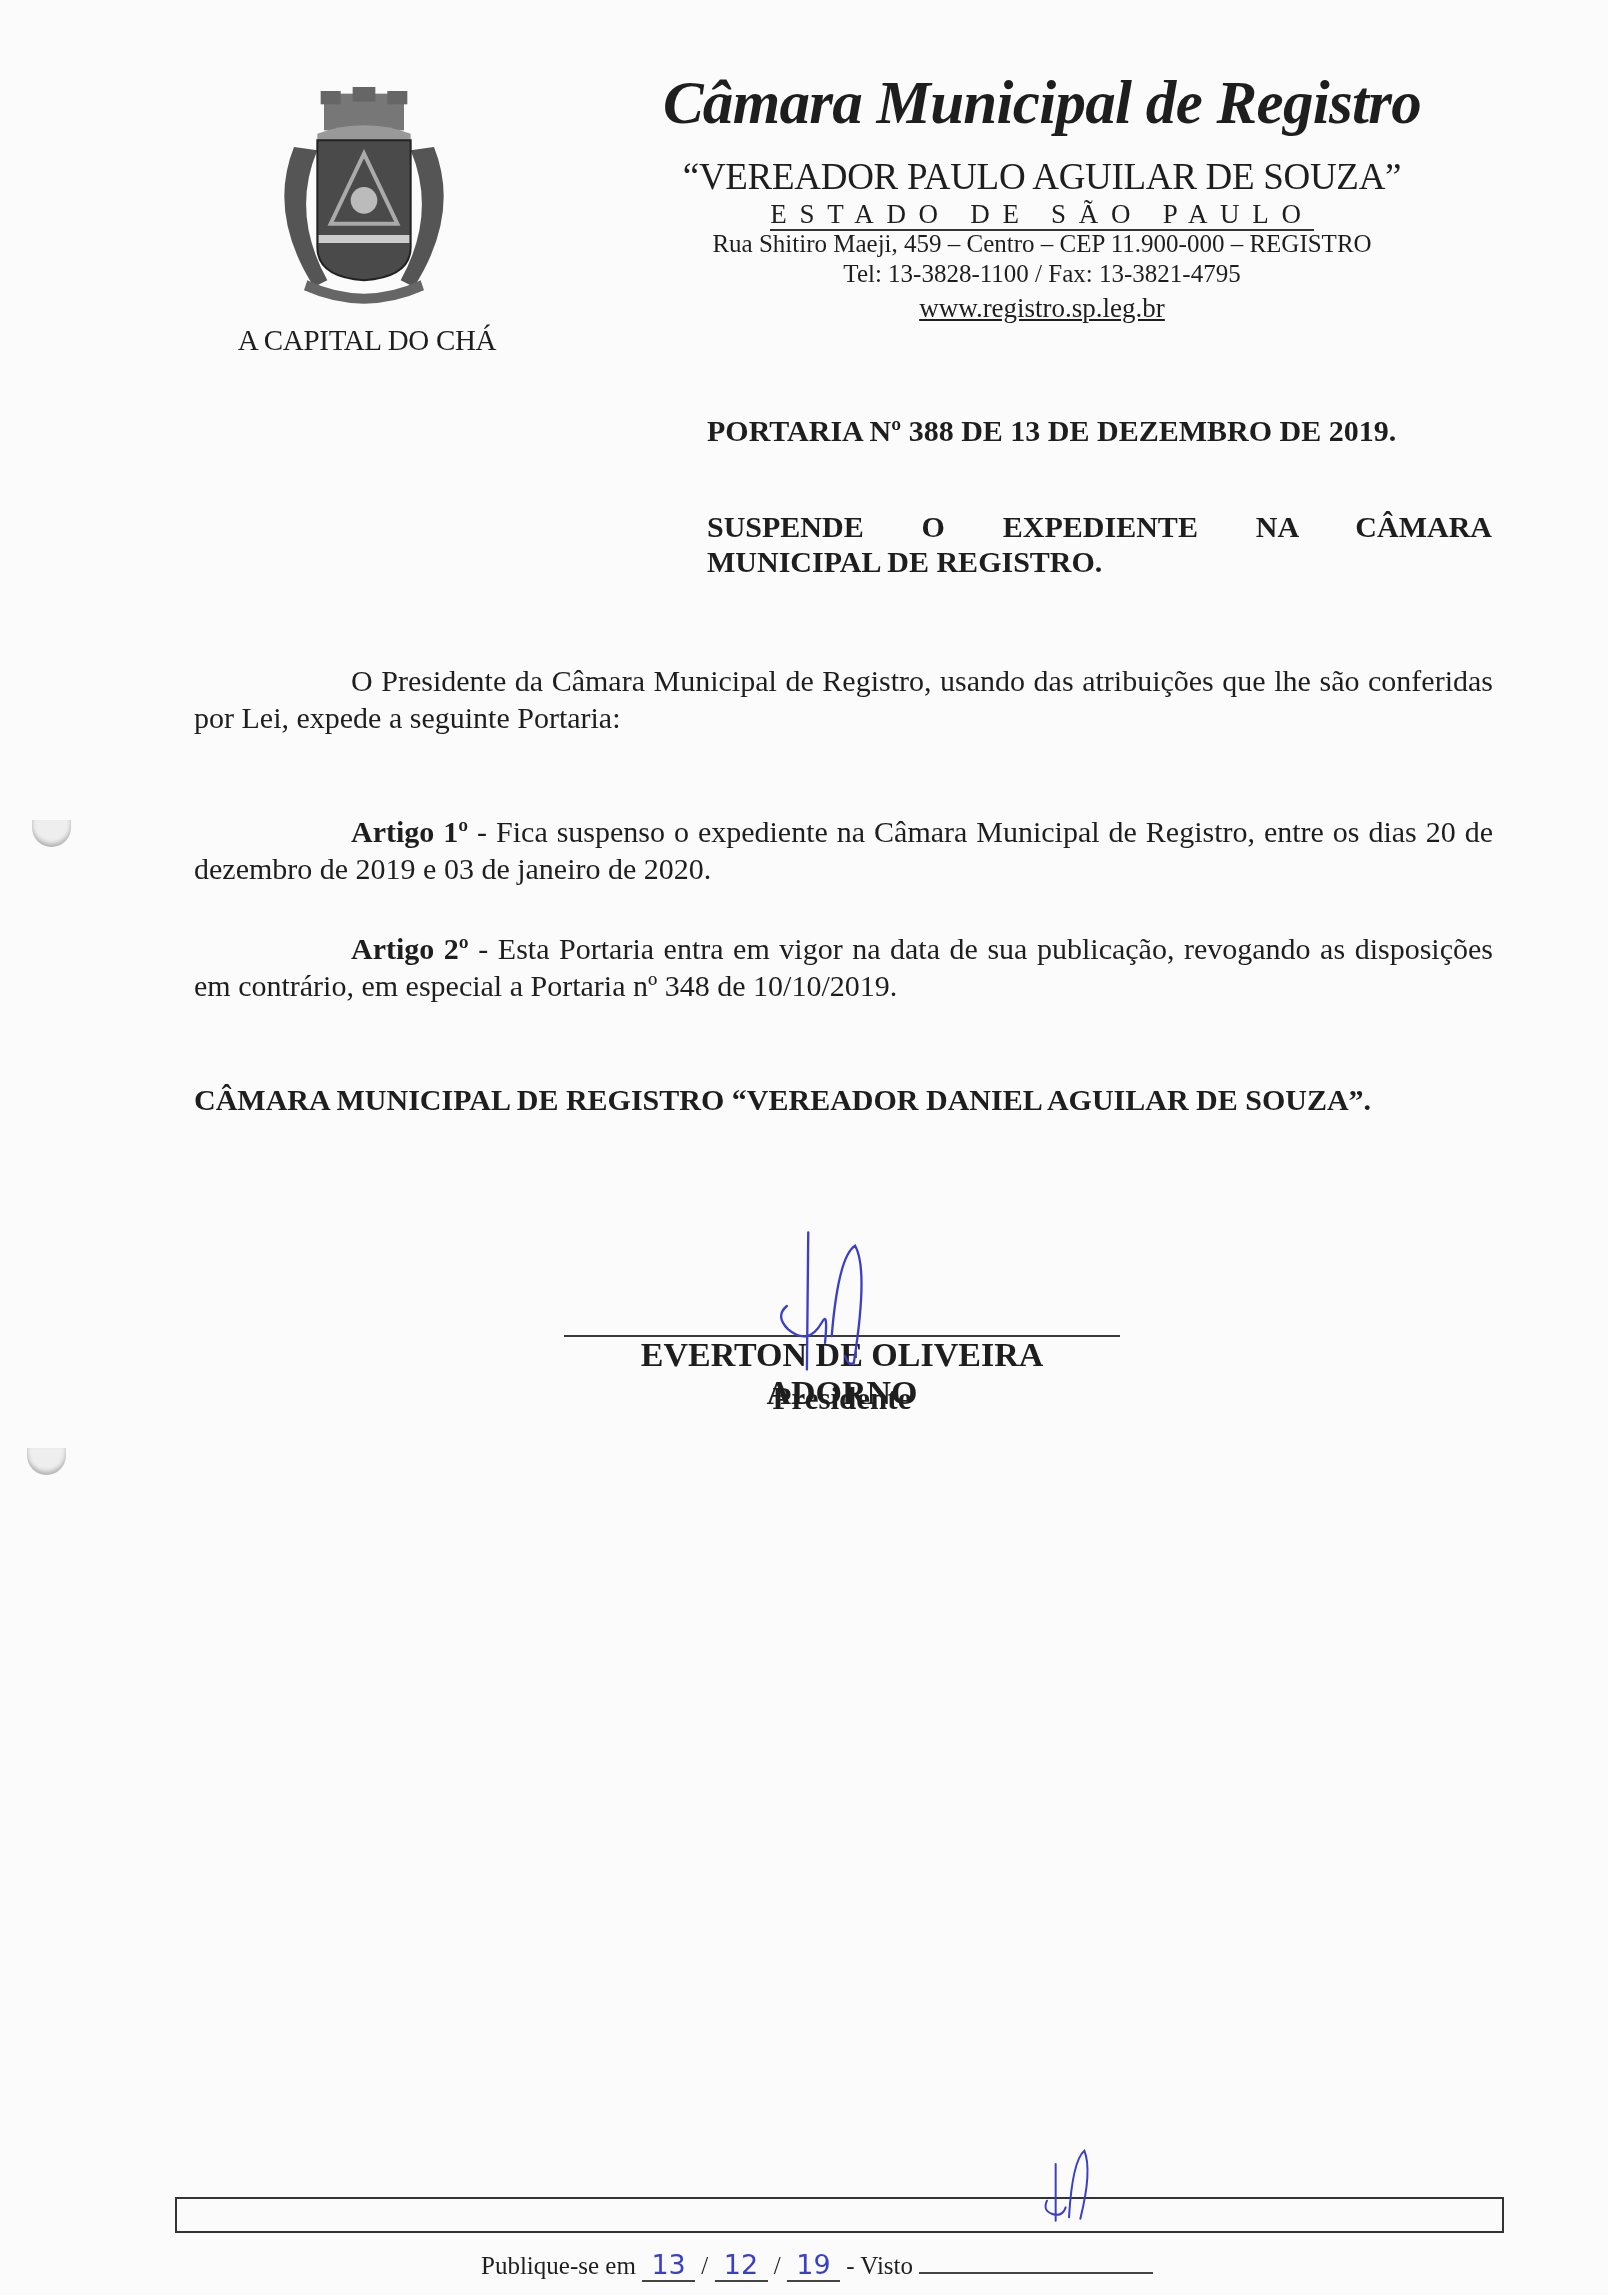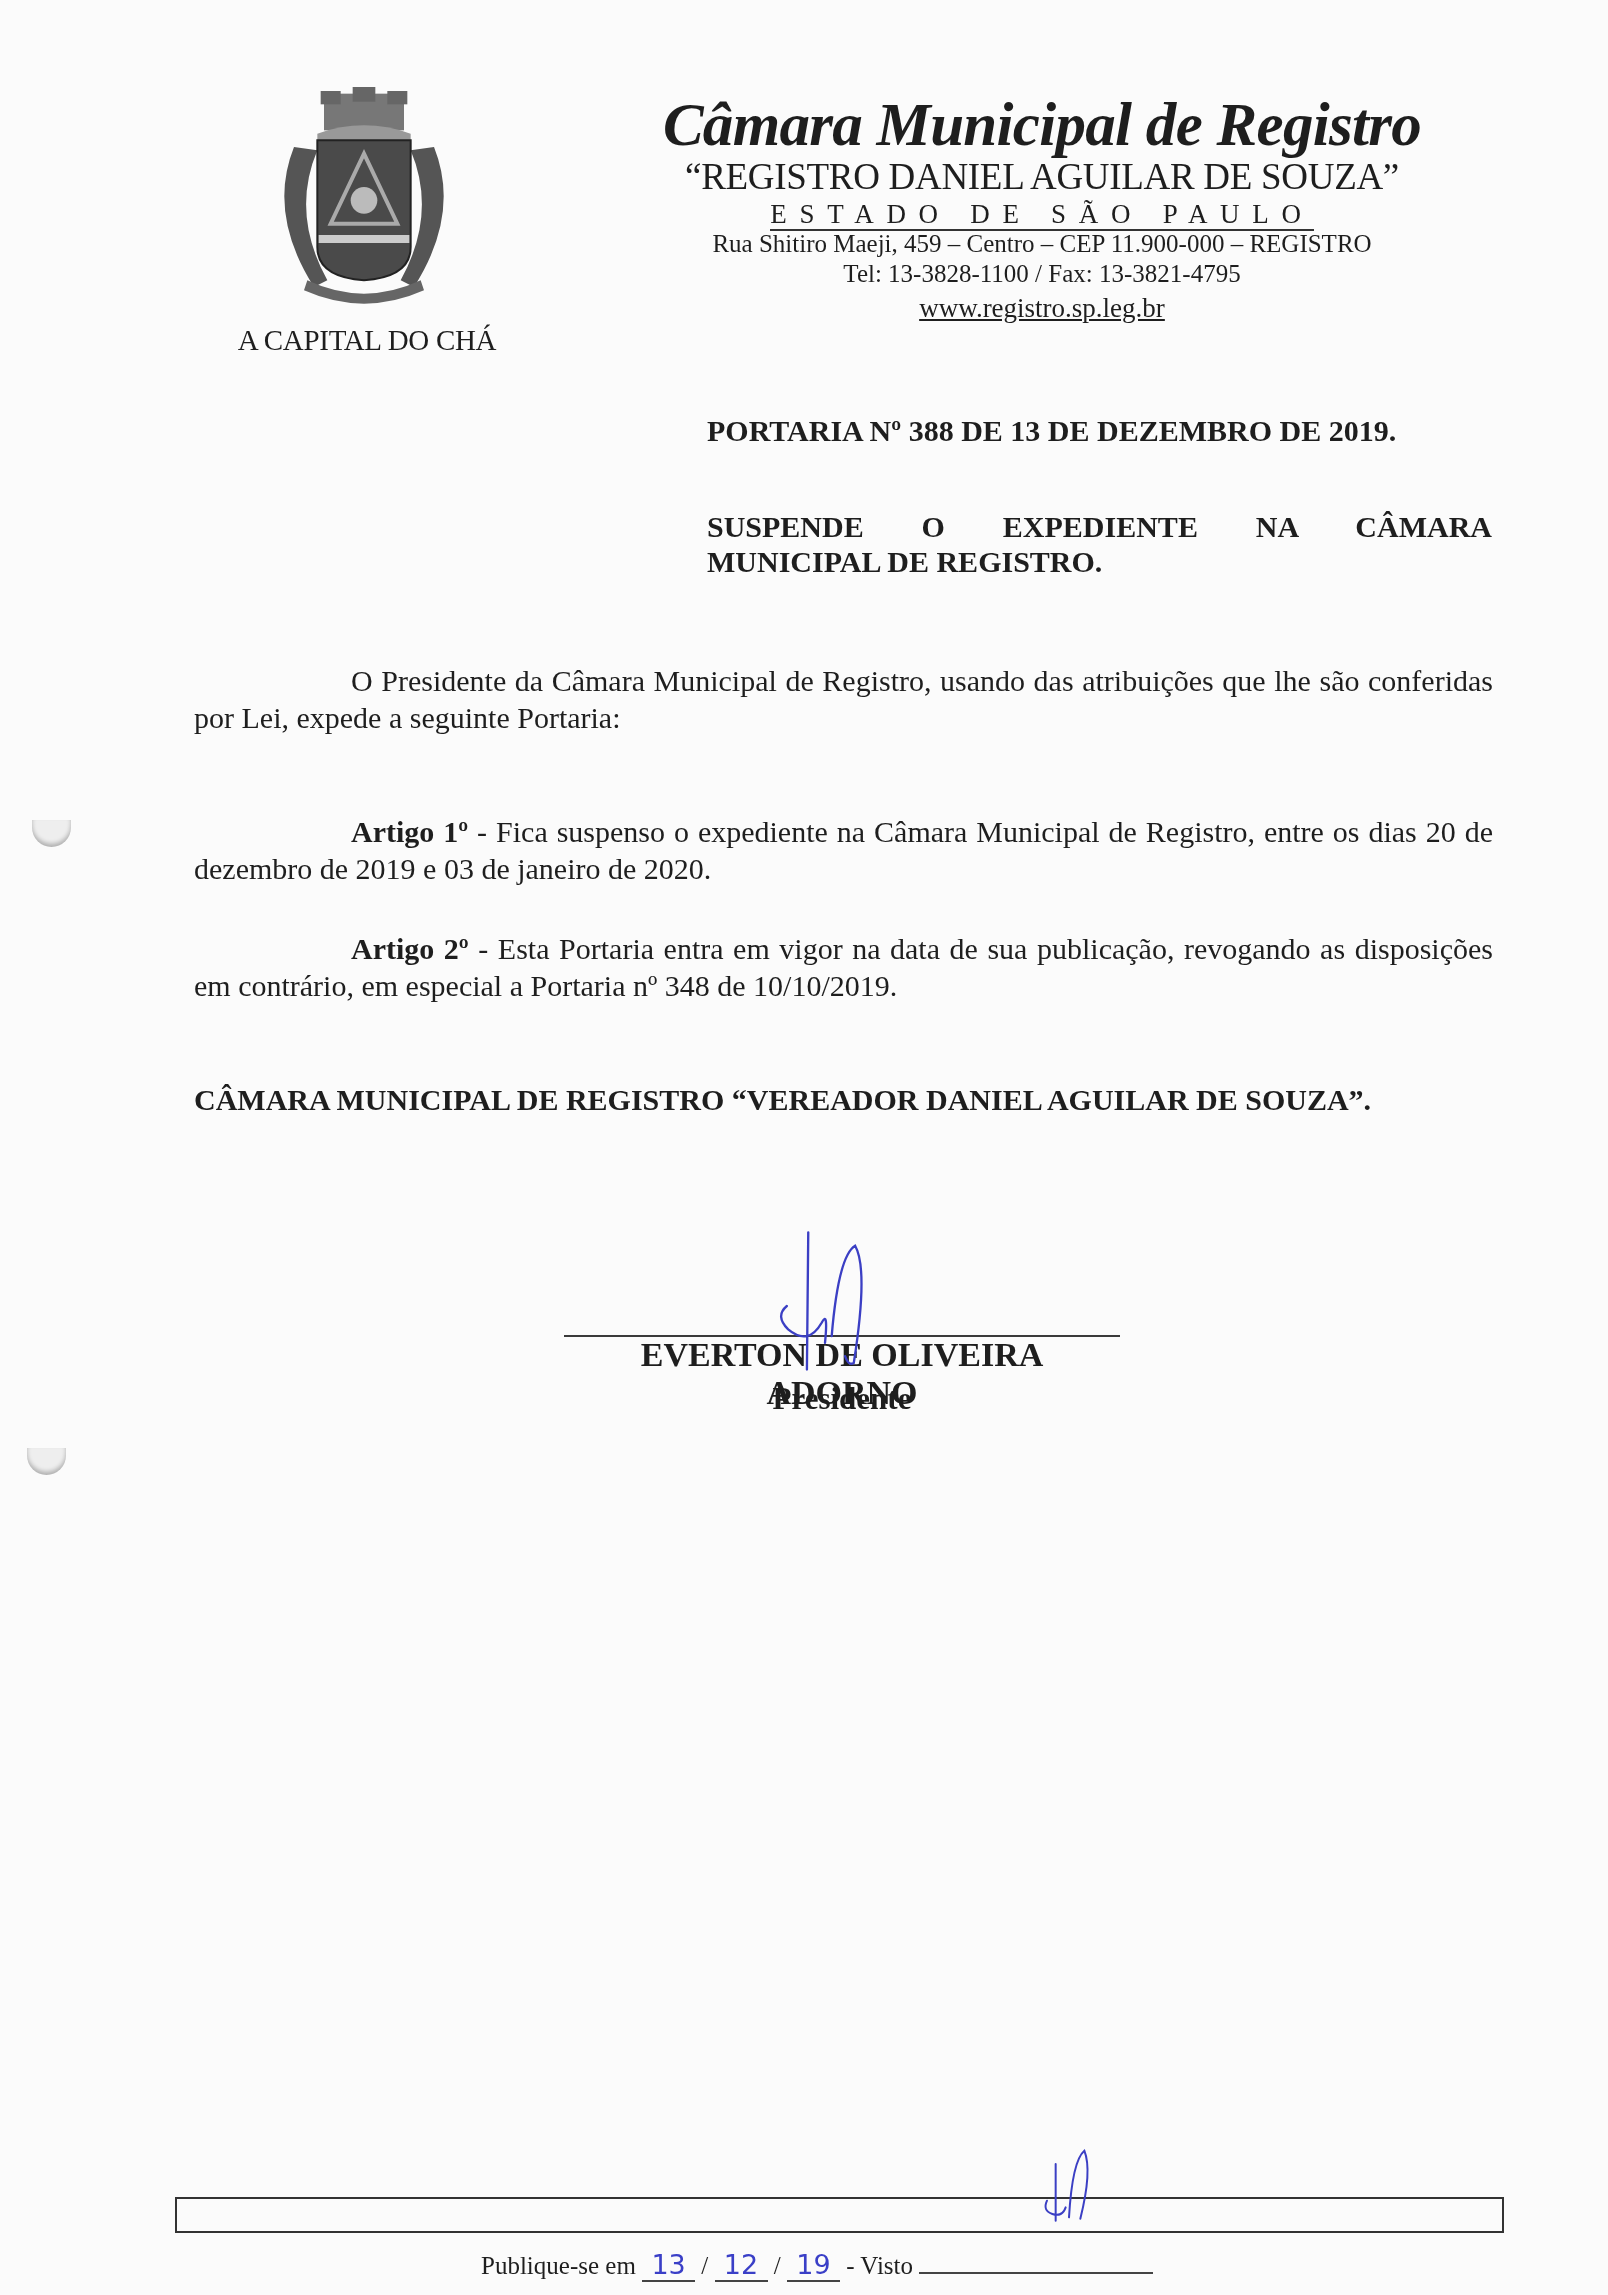--- a/index.html
+++ b/index.html
@@ -7,21 +7,21 @@
     width: 1609px; height: 2295px; position: relative; overflow: hidden;
     background: #fbfbfb;
     font-family: "Liberation Serif", "DejaVu Serif", serif;
     color: #1e1e1e;
   }
   .abs { position: absolute; }
   
   .crest { left: 267px; top: 87px; width: 194px; height: 230px; }
   .crest-caption { left: 220px; top: 324px; width: 294px; text-align: center; font-size: 29px; letter-spacing: -0.3px; }
   .lh { left: 581px; width: 922px; text-align: center; }
-  .lh-title { top: 90px; font-size: 61px; font-weight: bold; font-style: italic; letter-spacing: -0.7px; }
+  .lh-title { top: 68px; font-size: 61px; font-weight: bold; font-style: italic; letter-spacing: -0.7px; }
   .lh-sub { top: 155px; font-size: 37px; letter-spacing: -0.3px; }
   .lh-state { top: 199px; font-size: 27px; letter-spacing: 12.7px; }
   .lh-state span { border-bottom: 2.7px double #333; padding-bottom: 0; }
   .lh-addr { top: 230px; font-size: 25px; }
   .lh-tel { top: 260px; font-size: 25px; }
   .lh-web { top: 293px; font-size: 27px; }
   .lh-web span { text-decoration: underline; }
   
   .heading { left: 707px; font-weight: bold; font-size: 30px; }
   .h-portaria { top: 414px; }
@@ -68,21 +68,21 @@
     <path d="M145 100 L195 205 L95 205 Z" fill="none" stroke="#aaa" stroke-width="6"></path>
     <circle cx="145" cy="170" r="20" fill="#bbb"></circle>
     <rect x="77" y="222" width="136" height="12" fill="#ccc"></rect>
 
     <path d="M60 290 Q145 330 230 290 L235 305 Q145 345 55 305 Z" fill="#666"></path>
   </svg>
 </div>
 <div class="abs crest-caption">A CAPITAL DO CHÁ</div>
 
 <div class="abs lh lh-title">Câmara Municipal de Registro</div>
-<div class="abs lh lh-sub">“REGISTRO DANIEL AGUILAR DE SOUZA”</div>
+<div class="abs lh lh-sub">“VEREADOR PAULO AGUILAR DE SOUZA”</div>
 <div class="abs lh lh-state"><span>ESTADO DE SÃO PAULO</span></div>
 <div class="abs lh lh-addr">Rua Shitiro Maeji, 459 – Centro – CEP 11.900-000 – REGISTRO</div>
 <div class="abs lh lh-tel">Tel: 13-3828-1100 / Fax: 13-3821-4795</div>
 <div class="abs lh lh-web"><span>www.registro.sp.leg.br</span></div>
 
 <div class="abs heading h-portaria">PORTARIA Nº 388 DE 13 DE DEZEMBRO DE 2019.</div>
 <div class="abs heading h-ementa">SUSPENDE O EXPEDIENTE NA CÂMARA</div>
 <div class="abs heading h-ementa2">MUNICIPAL DE REGISTRO.</div>
 
 <div class="abs para p1"><span class="indent"></span><span>O Presidente da Câmara Municipal de Registro, usando das atribuições que lhe são conferidas por Lei, expede a seguinte Portaria:</span></div>

